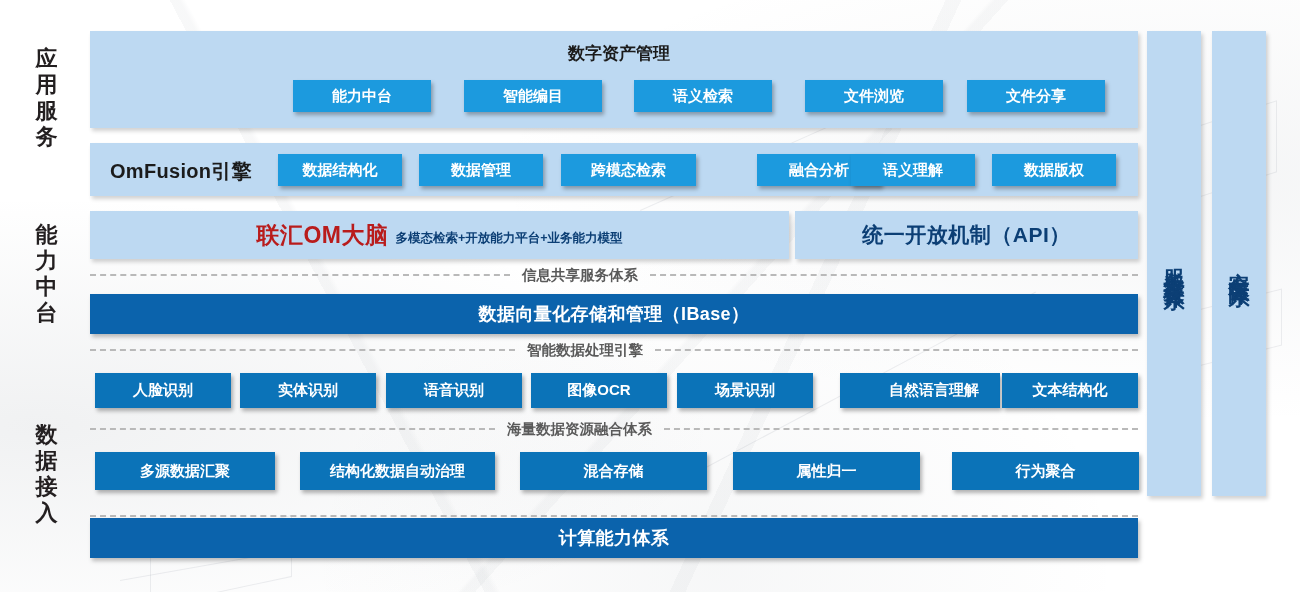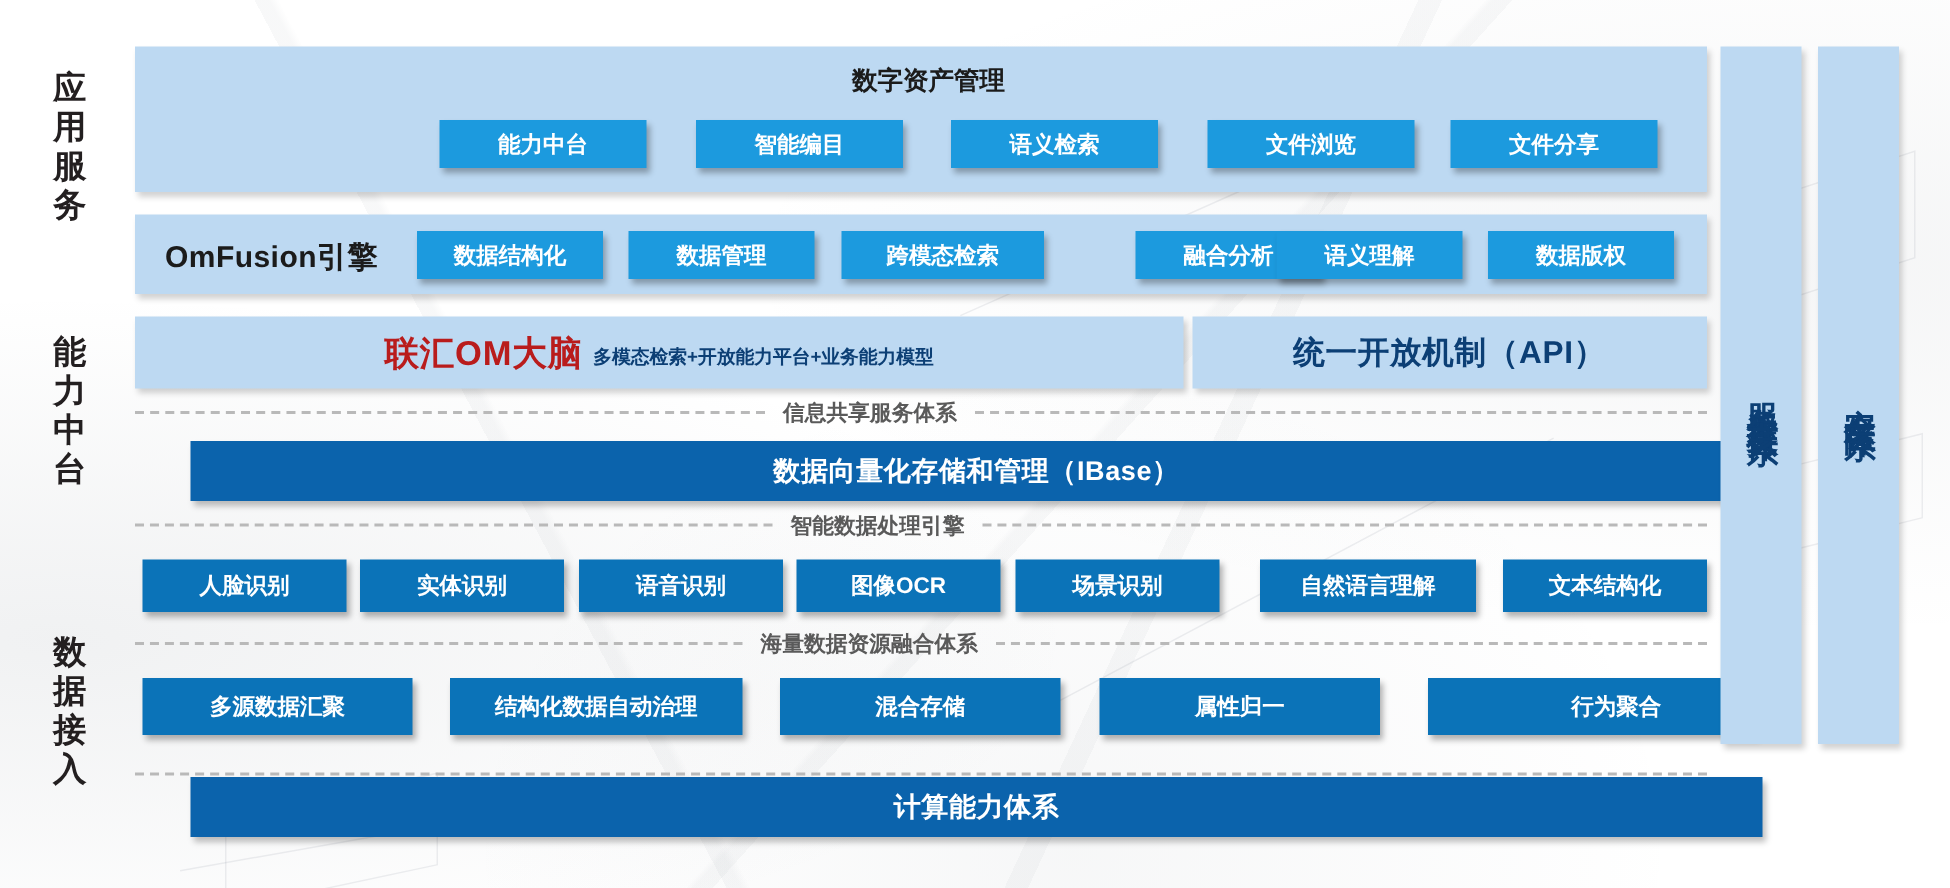--- a/index.html
+++ b/index.html
@@ -98,21 +98,20 @@
 
   .bar{
     position:absolute;
     background:#0b63ac;
     color:#ffffff;
     font-weight:bold;
     font-size:18px;
     display:flex;align-items:center;justify-content:center;
     box-shadow:2px 3px 4px rgba(0,0,0,.25);
     letter-spacing:.4px;
-    margin-left:37px;
   }
 
   
   .divider{position:absolute;height:20px;display:flex;align-items:center;}
   .divider .dash{flex:0 0 auto;height:0;border-top:2px dashed #b9b9b9;}
   .divider .dcap{
     color:#5a5a5a;font-weight:bold;font-size:14.5px;white-space:nowrap;
     padding:0 12px;
   }
   .divider.plain .dash{width:100%;}
@@ -193,34 +192,34 @@
     <div class="dash" style="width:425px;"></div>
     <div class="dcap">智能数据处理引擎</div>
     <div class="dash" style="flex:1;"></div>
   </div>
 
   <div class="chip dark" style="left:95px;top:373px;width:136px;height:35px;">人脸识别</div>
   <div class="chip dark" style="left:240px;top:373px;width:136px;height:35px;">实体识别</div>
   <div class="chip dark" style="left:386px;top:373px;width:136px;height:35px;">语音识别</div>
   <div class="chip dark" style="left:531px;top:373px;width:136px;height:35px;">图像OCR</div>
   <div class="chip dark" style="left:677px;top:373px;width:136px;height:35px;">场景识别</div>
-  <div class="chip dark" style="left:840px;top:373px;width:144px;height:35px;">自然语言理解</div>
+  <div class="chip dark" style="left:840px;top:373px;width:132px;height:35px;padding-left:28px;">自然语言理解</div>
   <div class="chip dark" style="left:1002px;top:373px;width:136px;height:35px;">文本结构化</div>
 
   <div class="divider" style="left:90px;top:419px;width:1048px;">
     <div class="dash" style="width:405px;"></div>
     <div class="dcap">海量数据资源融合体系</div>
     <div class="dash" style="flex:1;"></div>
   </div>
 
   <div class="chip dark" style="left:95px;top:452px;width:180px;height:38px;">多源数据汇聚</div>
   <div class="chip dark" style="left:300px;top:452px;width:195px;height:38px;">结构化数据自动治理</div>
   <div class="chip dark" style="left:520px;top:452px;width:187px;height:38px;">混合存储</div>
   <div class="chip dark" style="left:733px;top:452px;width:187px;height:38px;">属性归一</div>
-  <div class="chip dark" style="left:952px;top:452px;width:187px;height:38px;padding-left:32px;">行为聚合</div>
+  <div class="chip dark" style="left:952px;top:452px;width:187px;height:38px;">行为聚合</div>
 
   <div class="divider plain" style="left:90px;top:506px;width:1048px;">
     <div class="dash"></div>
   </div>
 
   <div class="bar" style="left:90px;top:518px;width:1048px;height:40px;">计算能力体系</div>
 
   <div class="vcol" style="left:1147px;top:31px;width:54px;height:465px;">
     <span>服务运行支持体系</span>
   </div>

